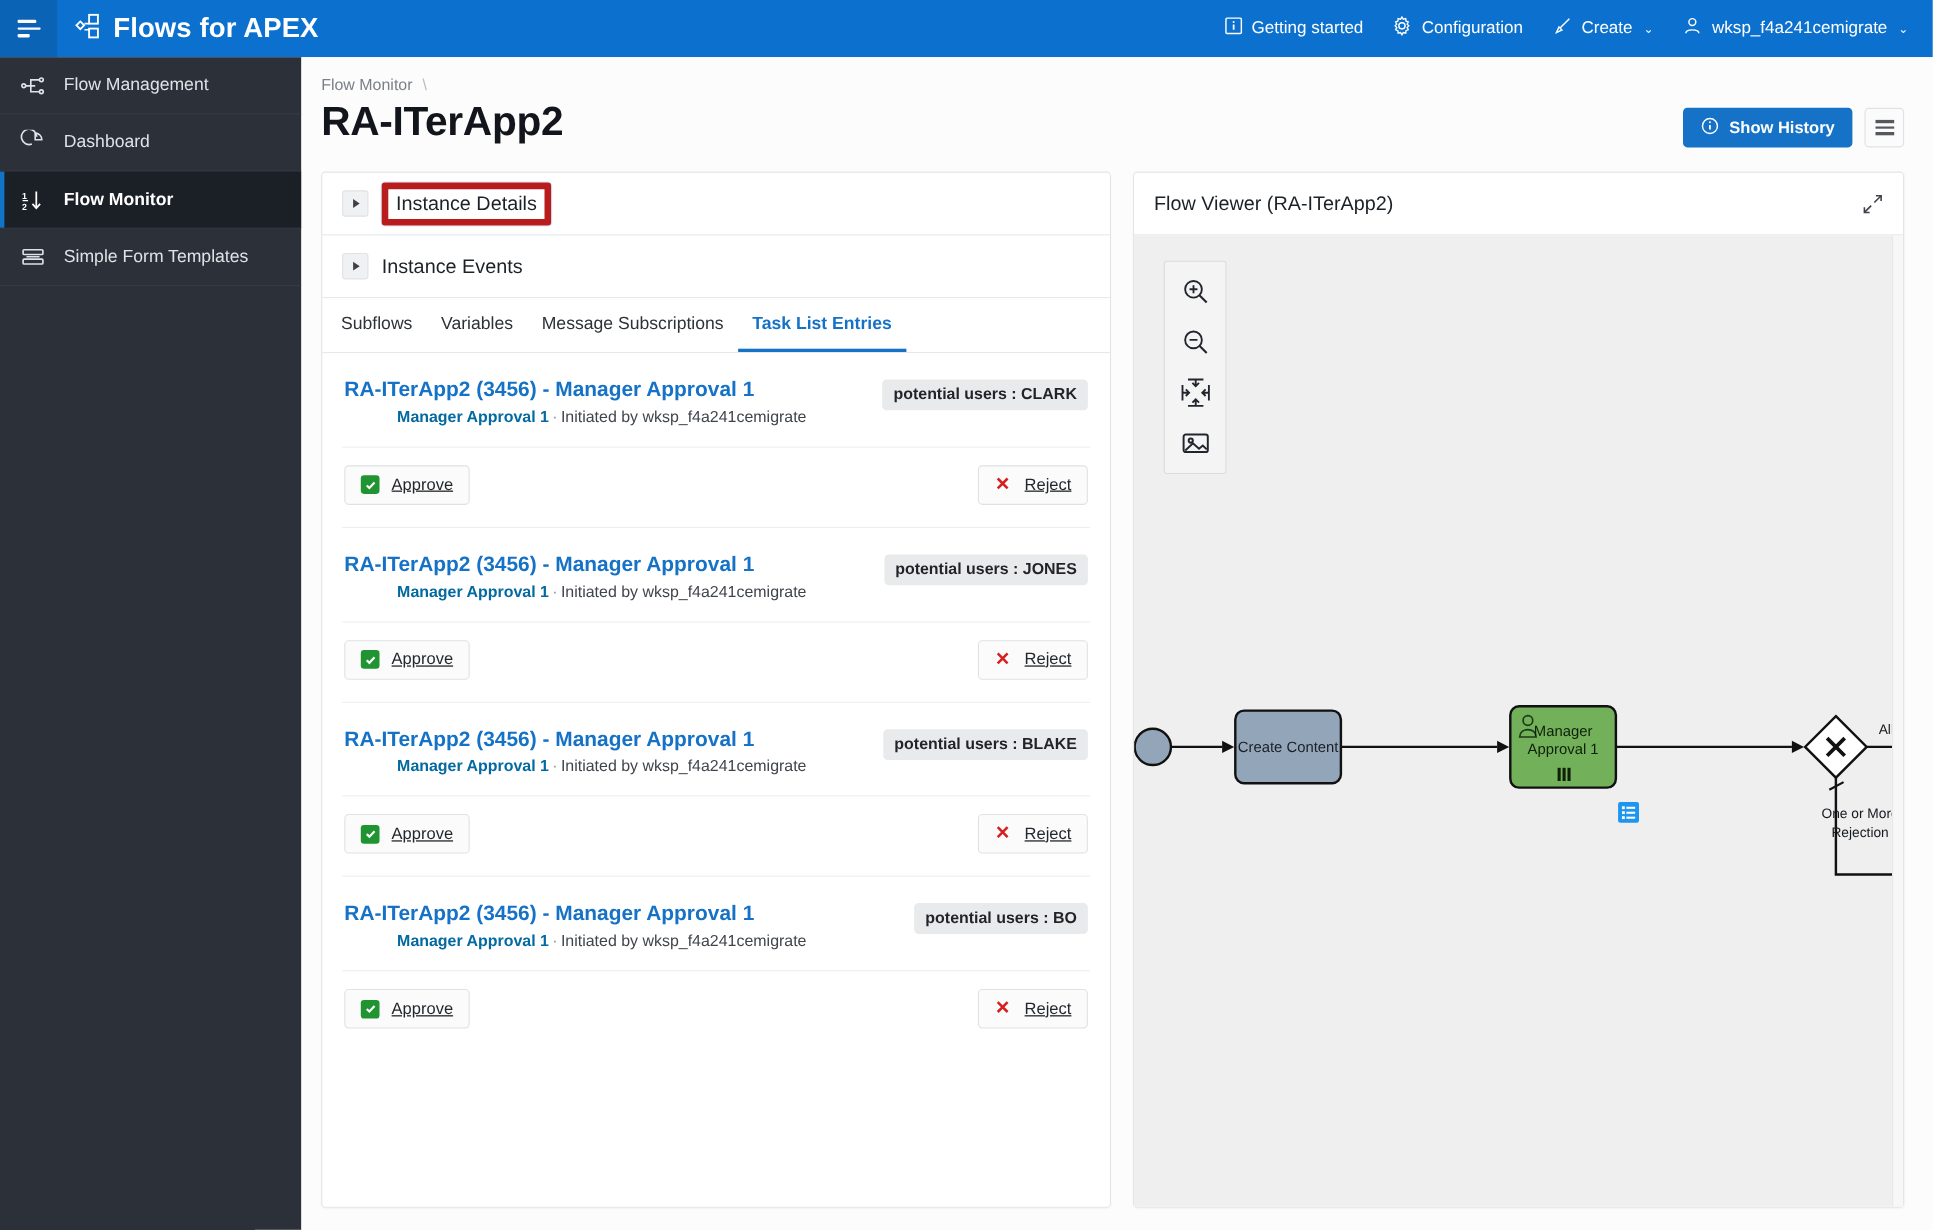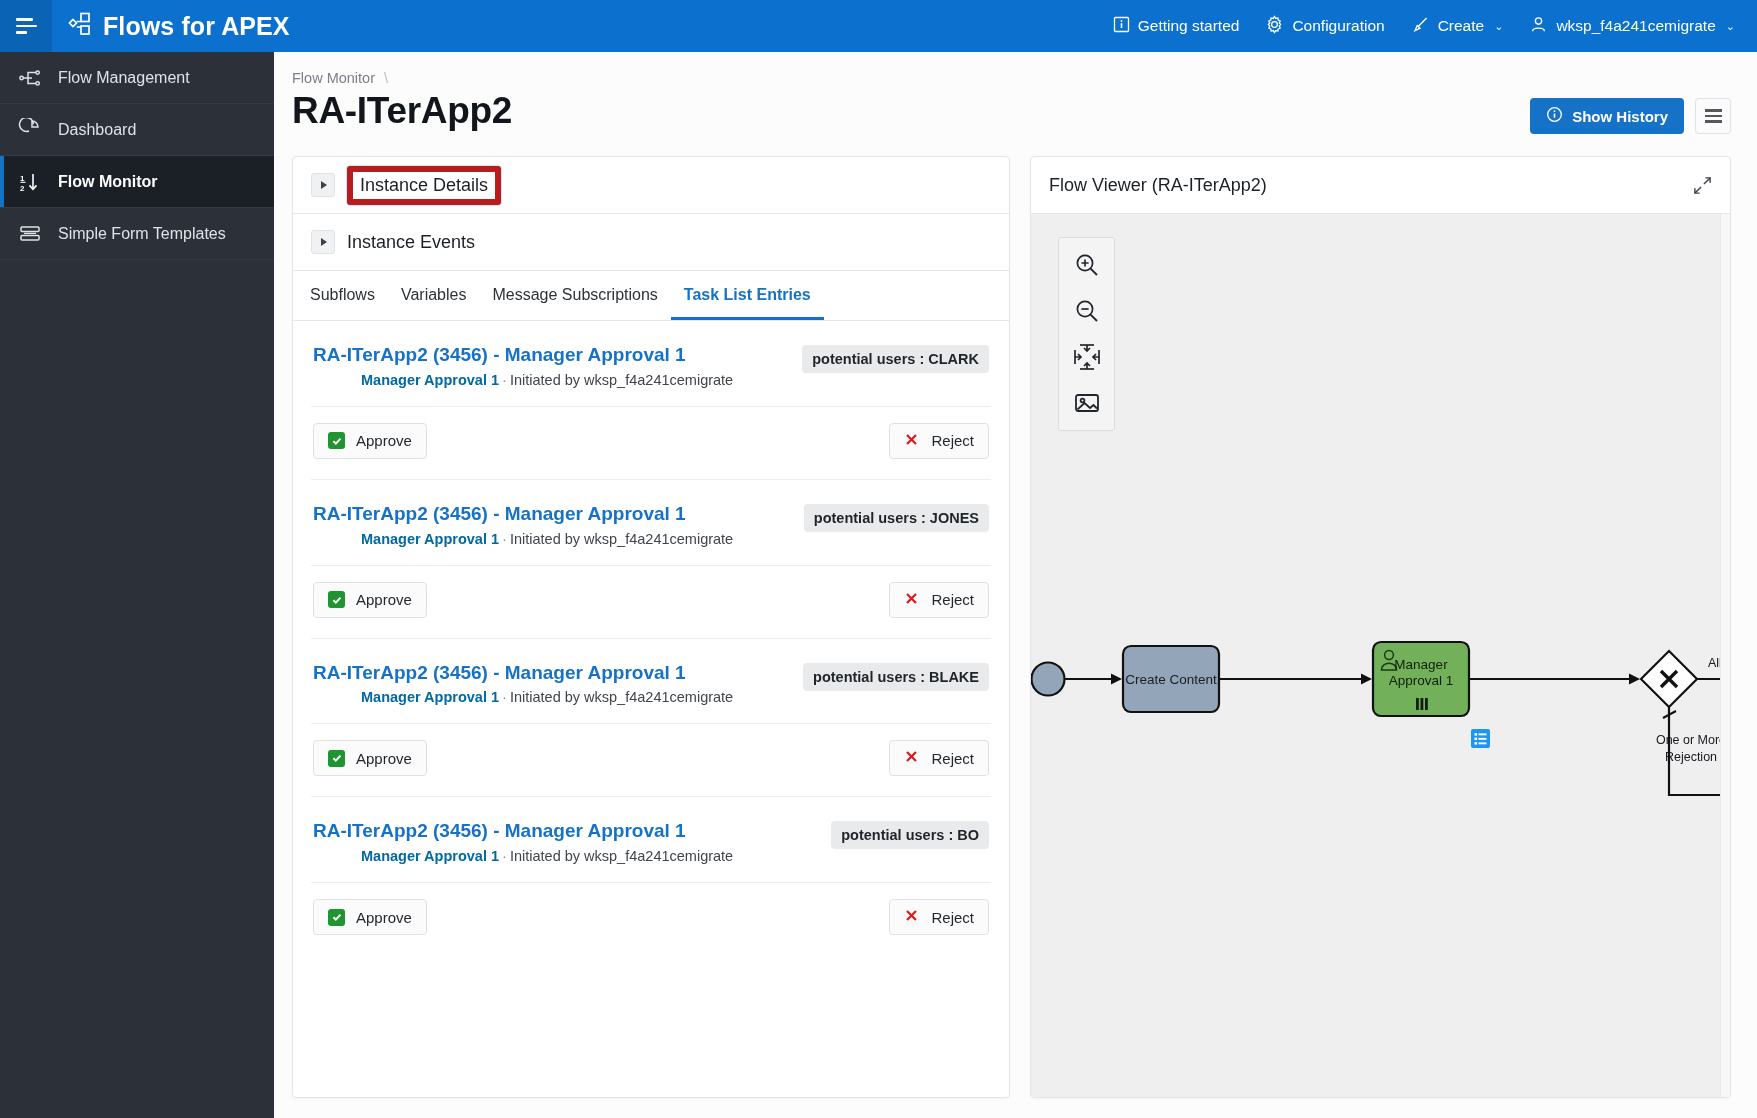--- a/index.html
+++ b/index.html
@@ -145,21 +145,21 @@
   }
   .task-sub { font-size: 14.5px; color: #40454b; margin-top: 5px; }
   .task-sub b { color: #0369a1; margin-left: 48px; }
   .task-sub .dot { color: #8d9196; margin: 0 3px; }
   .badge {
     background: #e9eaec; color: #1f2429; font-size: 14.5px; font-weight: bold;
     padding: 6px 10px; border-radius: 4px; white-space: nowrap; margin-left: 14px;
     margin-top: 2px;
   }
   .task-actions {
-    display: flex; align-items: center; padding: 16px 2px 20px 2px;
+    display: flex; align-items: center; padding: 16px 2px 20px 2px; text-decoration: underline;
   }
   .btn-plain {
     background: #fbfbfb; border: 1px solid #dfe1e4; border-radius: 4px;
     height: 36px; padding: 0 14px; font-size: 15px; color: #23282e;
     display: flex; align-items: center; gap: 11px; cursor: pointer;
     font-family: "Liberation Sans", sans-serif;
   }
   .btn-plain.reject { margin-left: auto; gap: 12px; }
   .chk {
     width: 17px; height: 17px; background: #1f9431; border-radius: 3px;

